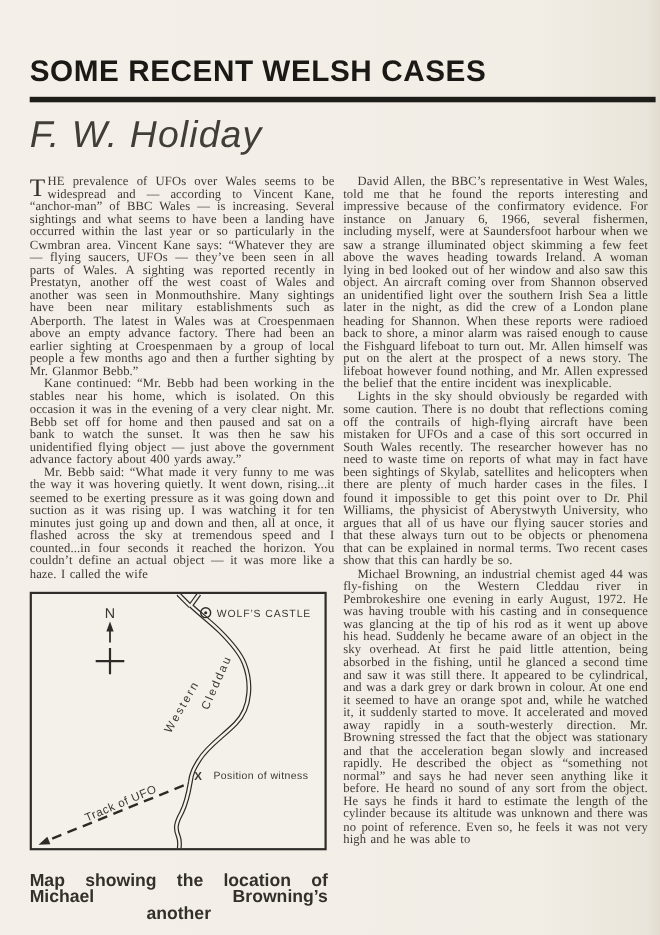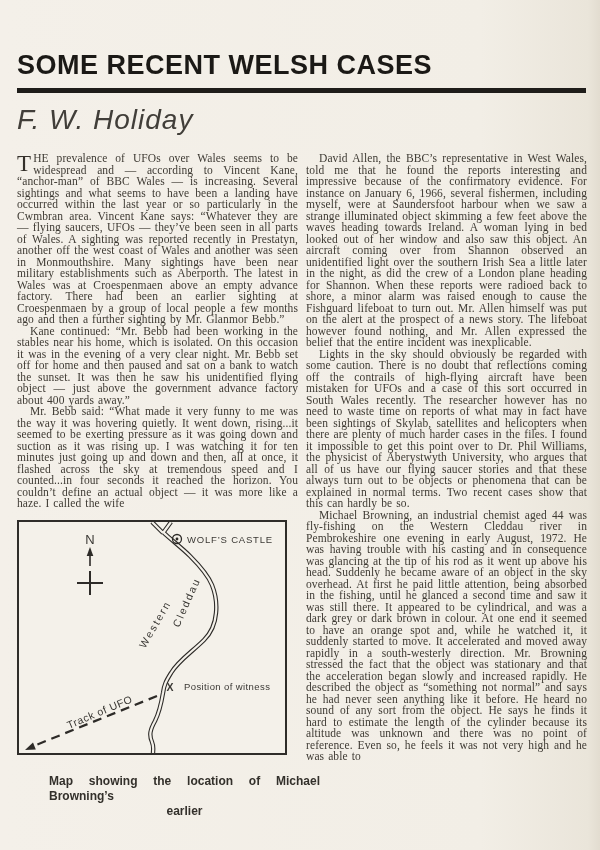--- a/index.html
+++ b/index.html
@@ -1,31 +1,31 @@
 <!DOCTYPE html>
 <html><head>
 <meta charset="utf-8">
 <style>
   html,body{margin:0;padding:0;}
   body{width:600px;height:850px;overflow:hidden;}
   .page{
     position:relative;width:600px;height:850px;box-sizing:border-box;
     background:linear-gradient(90deg,#f4f0e9 0%,#f2eee6 80%,#eae5da 98%,#e2dcd0 100%);
-    padding:52px 11px 0 17px;
+    padding:52px 11px 0 27px;
     color:#3e3a33;
   }
   .title{
     font-family:"Liberation Sans",sans-serif;font-weight:700;
     font-size:27px;line-height:1;color:#1b1916;letter-spacing:.5px;
     margin:0 0 9px 0;
   }
   .title-rule{height:5px;background:#1f1d1a;width:569px;margin:0 0 11px 0;}
   .byline{
     font-family:"Liberation Sans",sans-serif;font-style:italic;font-weight:400;
-    font-size:28px;color:#413e39;margin:0 0 17px 0;letter-spacing:1px;
+    font-size:34px;color:#413e39;margin:0 0 17px 0;letter-spacing:1px;
   }
   .columns{display:flex;gap:8px;}
   .col{width:281px;box-sizing:border-box;}
   .col p{
     font-family:"Liberation Serif",serif;
     font-size:11.5px;line-height:11.5px;
     text-align:justify;word-spacing:1px;letter-spacing:.1px;
     margin:0;
   }
   .col p.indent{text-indent:13px;}
@@ -33,23 +33,22 @@
     float:left;font-size:23px;line-height:19px;
     padding:1px 2px 0 0;font-family:"Liberation Serif",serif;color:#35312b;
   }
   figure.map{margin:10px 0 0 0;}
   .map-box{
     width:266px;height:231px;box-sizing:content-box;
     border:2.5px solid #2f2d2a;background:#f4f1ea;
   }
   .map-caption{
     font-family:"Liberation Sans",sans-serif;font-weight:700;
-    font-size:12px;line-height:15px;color:#33302b;width:271px;
+    font-size:16px;line-height:15px;color:#33302b;width:271px;
     margin-top:15px;
-    margin-left:32px;
   }
   .map-caption .l1{text-align:justify;text-align-last:justify;}
   .map-caption .l2{text-align:center;}
   svg text{font-family:"Liberation Sans",sans-serif;fill:#3a3834;}
 </style>
 </head>
 <body>
 
 <div class="page">
 
@@ -92,21 +91,21 @@
           <text x="151" y="169" text-anchor="middle" font-size="10.5" font-weight="bold" fill="#22201d">X</text>
           <text x="165" y="168" font-size="9.5" letter-spacing="0.4">Position of witness</text>
 
           <line x1="138" y1="174" x2="12" y2="225" stroke="#2d2b28" stroke-width="2.2" stroke-dasharray="9,6"></line>
           <polygon points="6,228 14,220.6 16.8,227.6" fill="#2d2b28"></polygon>
           <text x="50" y="207" font-size="10.5" letter-spacing="0.6" transform="rotate(-23,50,207)">Track of UFO</text>
         </svg>
 
         <figcaption class="map-caption">
           <div class="l1">Map showing the location of Michael Browning’s</div>
-          <div class="l2">earlier</div>
+          <div class="l2">another</div>
         </figcaption>
       </figure>
     </div>
 
     <div class="col">
       <p class="indent">David Allen, the BBC’s representative in West Wales, told me that he found the reports interesting and impressive because of the confirmatory evidence. For instance on January 6, 1966, several fishermen, including myself, were at Saundersfoot harbour when we saw a strange illuminated object skimming a few feet above the waves heading towards Ireland. A woman lying in bed looked out of her window and also saw this object. An aircraft coming over from Shannon observed an unidentified light over the southern Irish Sea a little later in the night, as did the crew of a London plane heading for Shannon. When these reports were radioed back to shore, a minor alarm was raised enough to cause the Fishguard lifeboat to turn out. Mr. Allen himself was put on the alert at the prospect of a news story. The lifeboat however found nothing, and Mr. Allen expressed the belief that the entire incident was inexplicable.</p>
       <p class="indent">Lights in the sky should obviously be regarded with some caution. There is no doubt that reflections coming off the contrails of high-flying aircraft have been mistaken for UFOs and a case of this sort occurred in South Wales recently. The researcher however has no need to waste time on reports of what may in fact have been sightings of Skylab, satellites and helicopters when there are plenty of much harder cases in the files. I found it impossible to get this point over to Dr. Phil Williams, the physicist of Aberystwyth University, who argues that all of us have our flying saucer stories and that these always turn out to be objects or phenomena that can be explained in normal terms. Two recent cases show that this can hardly be so.</p>
       <p class="indent">Michael Browning, an industrial chemist aged 44 was fly-fishing on the Western Cleddau river in Pembrokeshire one evening in early August, 1972. He was having trouble with his casting and in consequence was glancing at the tip of his rod as it went up above his head. Suddenly he became aware of an object in the sky overhead. At first he paid little attention, being absorbed in the fishing, until he glanced a second time and saw it was still there. It appeared to be cylindrical, and was a dark grey or dark brown in colour. At one end it seemed to have an orange spot and, while he watched it, it suddenly started to move. It accelerated and moved away rapidly in a south-westerly direction. Mr. Browning stressed the fact that the object was stationary and that the acceleration began slowly and increased rapidly. He described the object as “something not normal” and says he had never seen anything like it before. He heard no sound of any sort from the object. He says he finds it hard to estimate the length of the cylinder because its altitude was unknown and there was no point of reference. Even so, he feels it was not very high and he was able to</p>
     </div>
 

